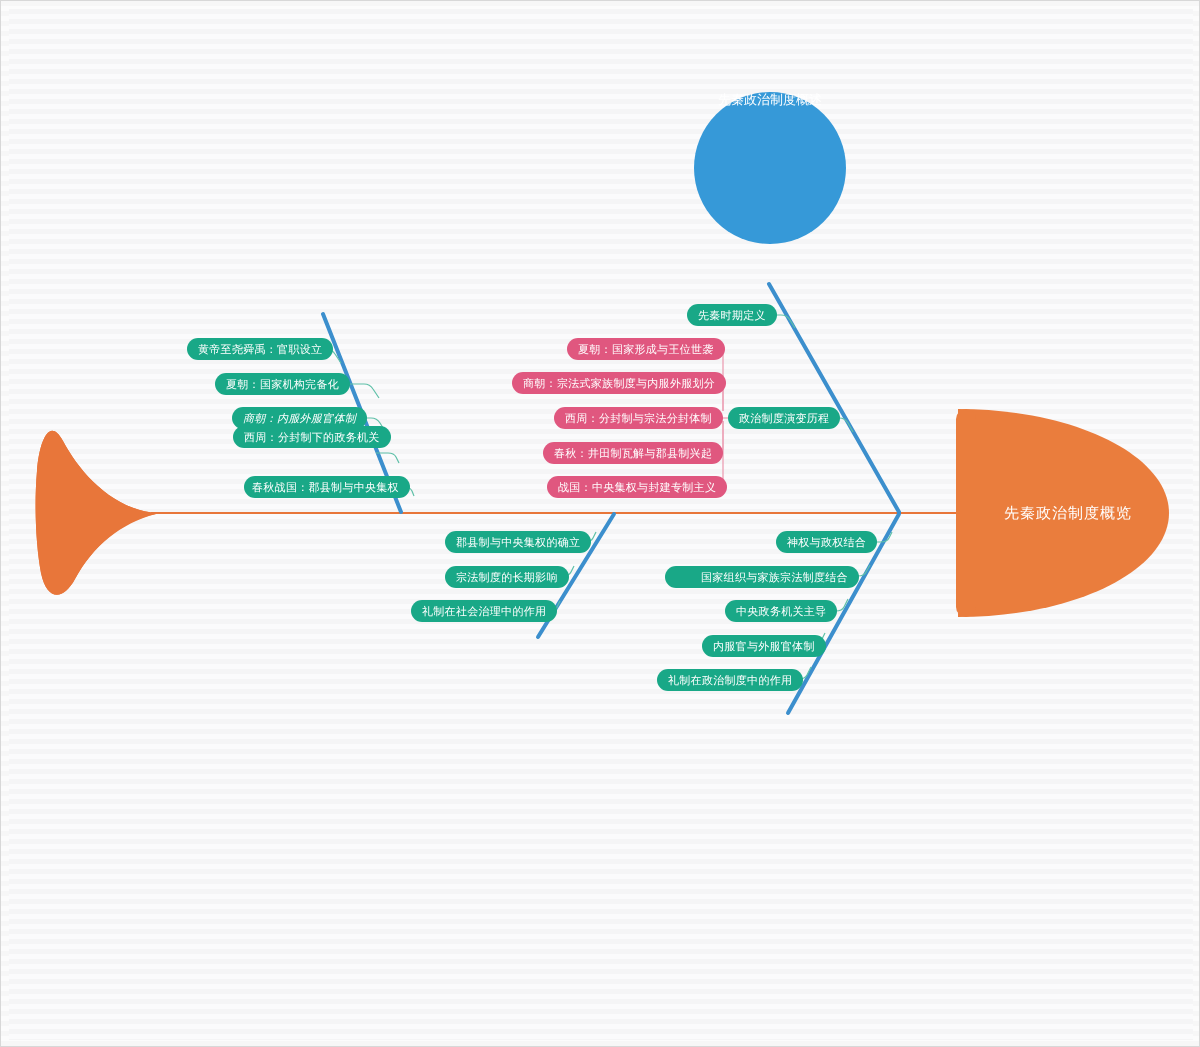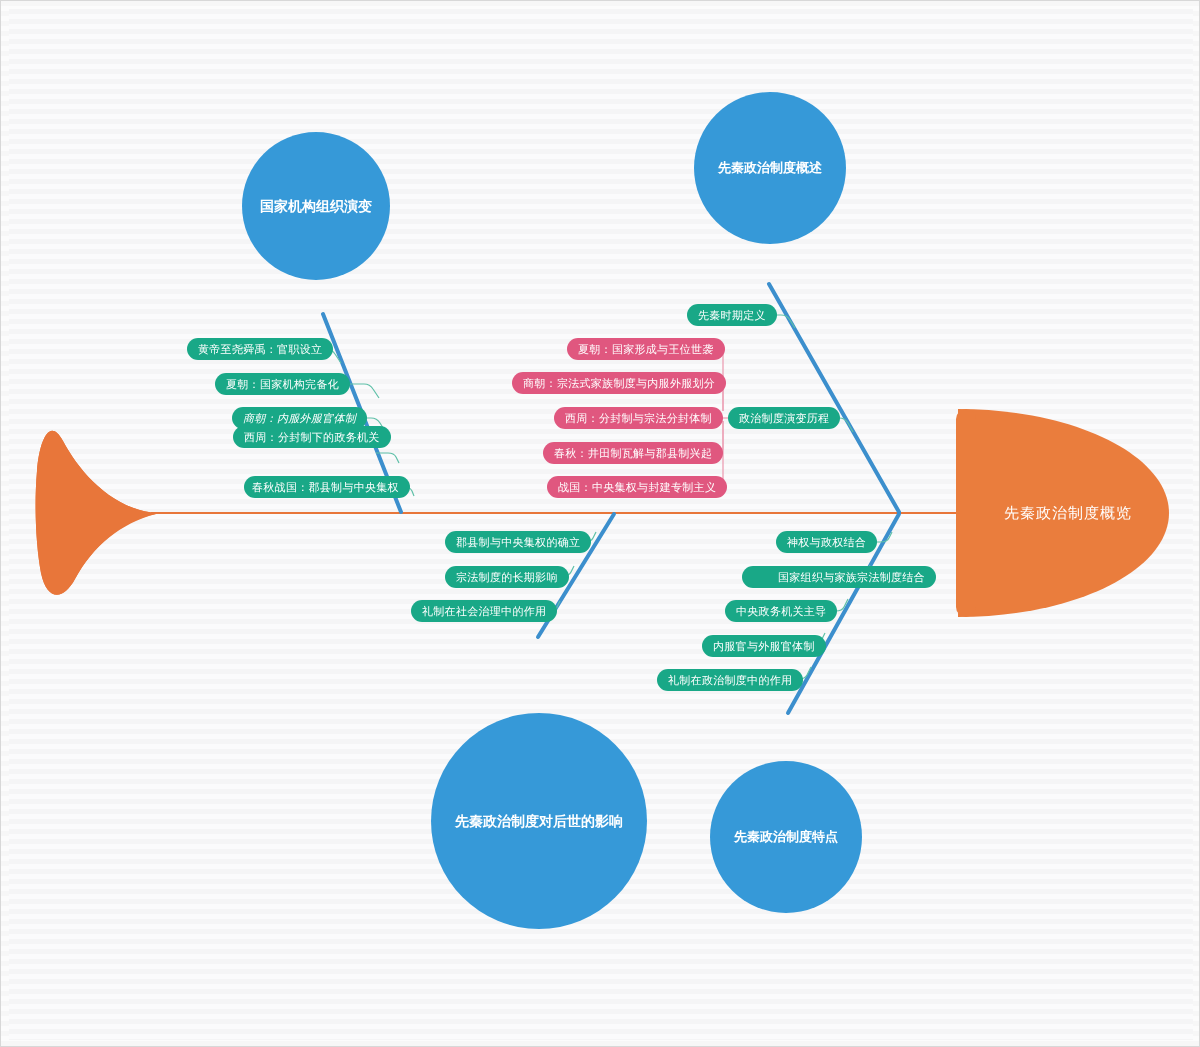--- a/index.html
+++ b/index.html
@@ -39,27 +39,25 @@
     width: 1200px; height: 1047px;
     pointer-events: none;
   }
 
   
   .circle {
     position: absolute;
     border-radius: 50%;
     background: #3699d8;
     display: flex;
-    align-items: center;
     justify-content: center;
     color: #ffffff;
     text-align: center;
     line-height: 1.3;
     box-sizing: border-box;
-    font-weight: bold;
   }
 
   
   .pill {
     position: absolute;
     border-radius: 999px;
     color: #ffffff;
     display: flex;
     align-items: center;
     justify-content: center;
@@ -140,35 +138,26 @@
 
     <g stroke="#5fc0a8" stroke-width="1.2" fill="none">
       <path d="M 868,541 H 880 Q 886,541 888,537 L 891,531"></path>
       <path d="M 845,575 H 857 Q 863,575 865,571 L 869,564"></path>
       <path d="M 822,610 H 835 Q 841,610 843,606 L 847,598"></path>
       <path d="M 800,644 H 812 Q 818,644 820,640 L 824,632"></path>
       <path d="M 789,678 H 798 Q 804,678 806,674 L 810,666"></path>
     </g>
   </svg>
 
-  <div class="circle" style="left:241px; top:131px; width:148px; height:148px; font-size:14px;">
-    <span>国家机构组织演变</span>
-  </div>
 
   <div class="circle" style="left:693px; top:91px; width:152px; height:152px; font-size:13px;">
     <span>先秦政治制度概述</span>
   </div>
 
-  <div class="circle" style="left:430px; top:712px; width:216px; height:216px; font-size:14px;">
-    <span>先秦政治制度对后世的影响</span>
-  </div>
-
-  <div class="circle" style="left:709px; top:760px; width:152px; height:152px; font-size:13px;">
-    <span>先秦政治制度特点</span>
-  </div>
+
 
   <div class="head-label" style="left:1003px; top:503px;">
     <span>先秦政治制度概览</span>
   </div>
 
   <div class="pill green" style="left:186px; top:337px;">
     <span>黄帝至尧舜禹：官职设立</span>
   </div>
   <div class="pill green" style="left:214px; top:372px;">
     <span>夏朝：国家机构完备化</span>
@@ -213,21 +202,21 @@
   <div class="pill green" style="left:444px; top:565px;">
     <span>宗法制度的长期影响</span>
   </div>
   <div class="pill green" style="left:410px; top:599px;">
     <span>礼制在社会治理中的作用</span>
   </div>
 
   <div class="pill green" style="left:775px; top:530px;">
     <span>神权与政权结合</span>
   </div>
-  <div class="pill green" style="left:741px; top:565px;padding-left:36px;">
+  <div class="pill green" style="left:664px; top:565px;padding-left:36px;">
     <span>国家组织与家族宗法制度结合</span>
   </div>
   <div class="pill green" style="left:724px; top:599px;">
     <span>中央政务机关主导</span>
   </div>
   <div class="pill green" style="left:701px; top:634px;">
     <span>内服官与外服官体制</span>
   </div>
   <div class="pill green" style="left:656px; top:668px;">
     <span>礼制在政治制度中的作用</span>

